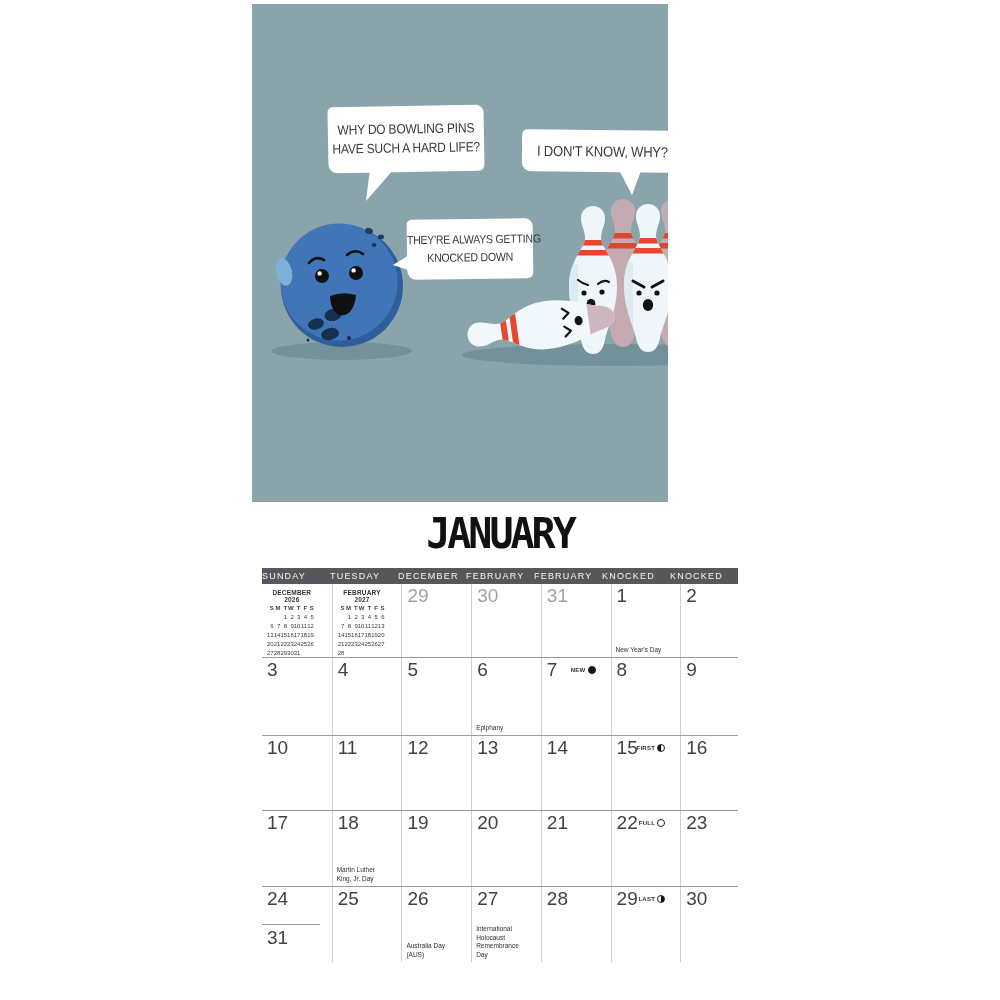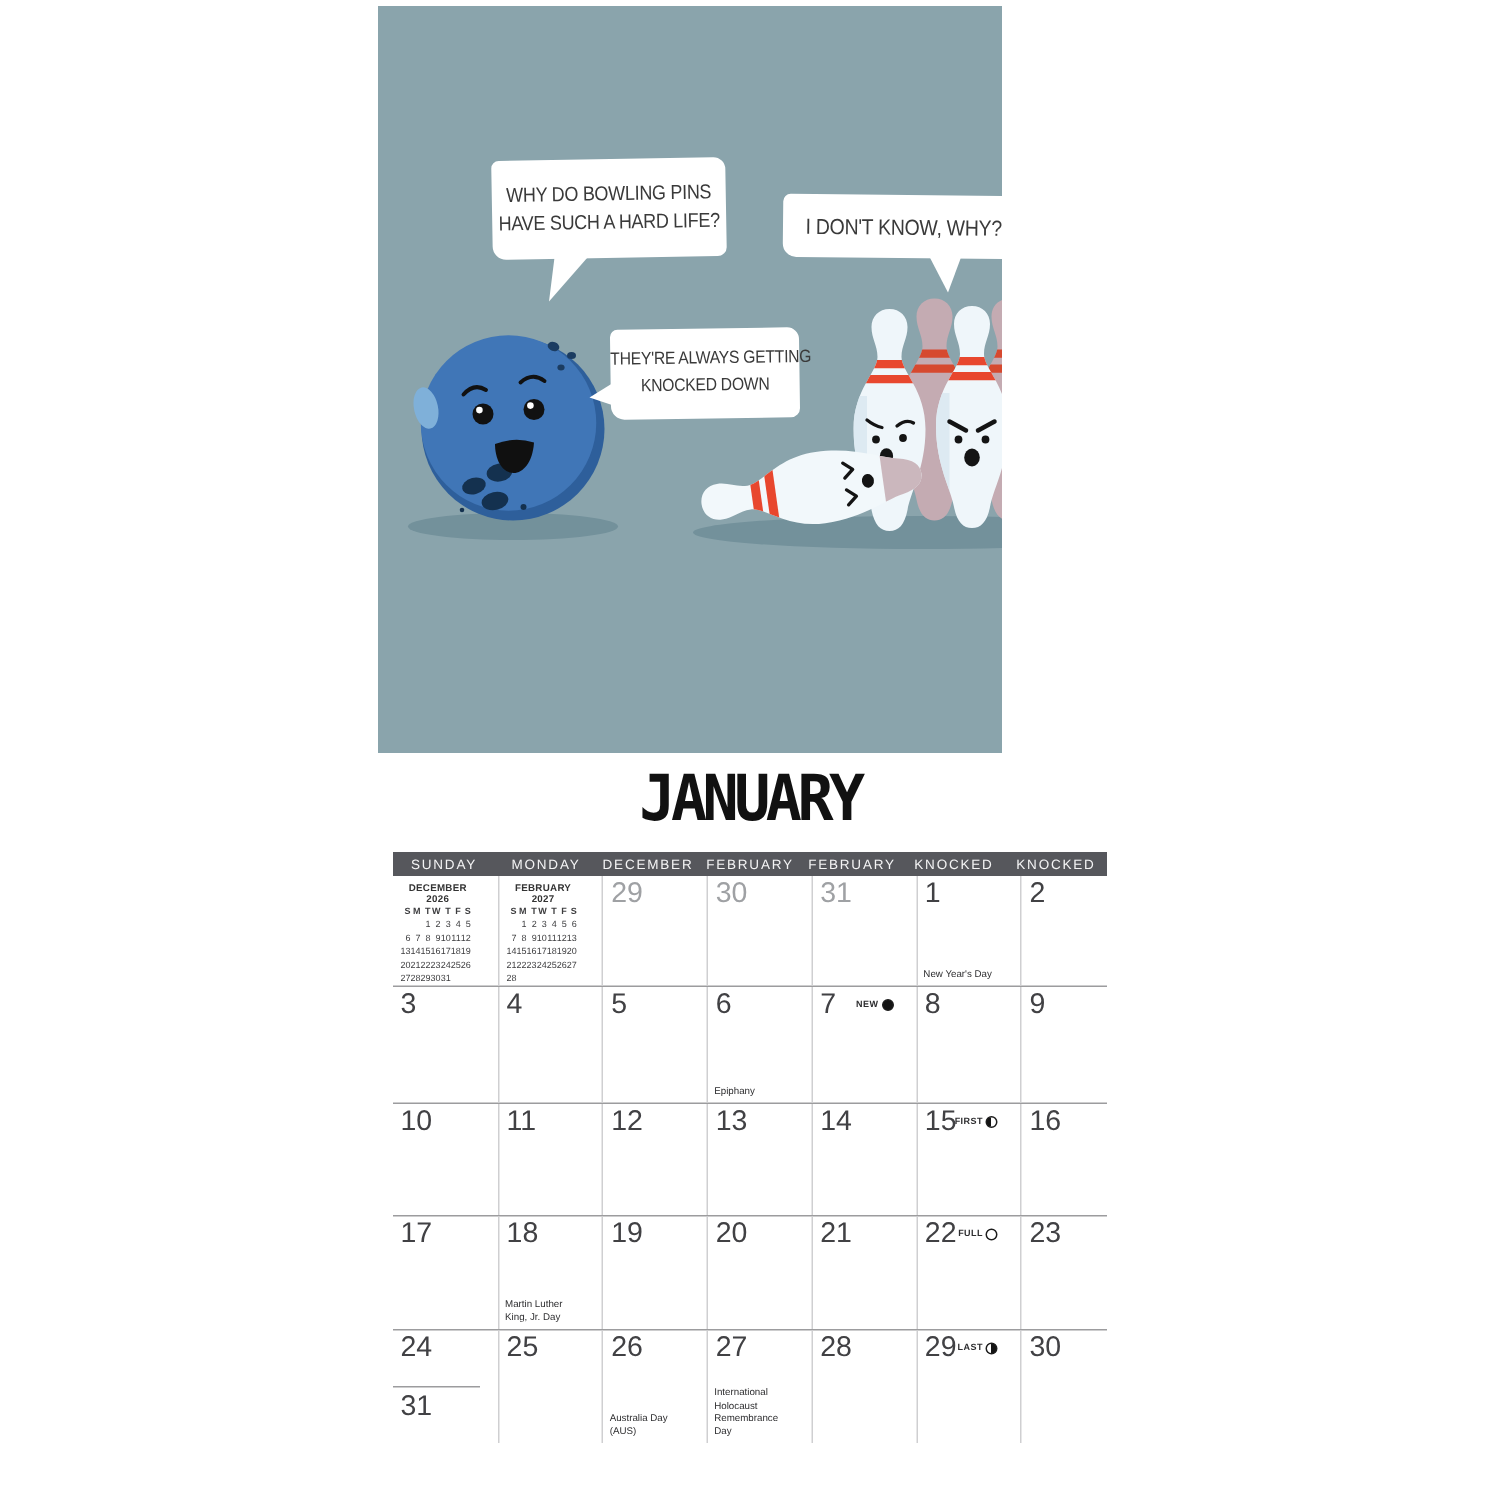--- a/index.html
+++ b/index.html
@@ -14,21 +14,21 @@
   .bubble1{left:76px;top:102px;width:156px;height:66px;font-size:12px;line-height:1.55;transform:rotate(-1deg);}
   .bubble2{left:270px;top:126px;width:161px;height:42px;font-size:13px;transform:rotate(0.6deg);}
   .bubble3{left:155px;top:215px;width:126px;height:60px;font-size:10.5px;line-height:1.7;transform:rotate(-0.8deg);letter-spacing:-0.3px;}
 
   
   .cal-title{position:absolute;left:262px;top:508px;width:476px;height:50px;margin:0;text-align:center;
              font-family:"DejaVu Sans Mono",monospace;font-size:40px;font-weight:bold;color:#111;
              letter-spacing:-3px;line-height:50px;transform:scaleY(1.06);}
   .cal-grid{position:absolute;left:262px;top:568px;width:476px;}
   .cal-head{display:grid;grid-template-columns:repeat(7,1fr);background:#56575C;color:#F4F4F5;
-            font-size:9px;letter-spacing:1.2px;height:16px;line-height:17px;text-align:center;}
+            font-size:9px;letter-spacing:1.2px;height:16px;line-height:17px;}
   .cal-body{display:grid;grid-template-rows:73px 78px 75px 76px 76px;}
   .cal-row{display:grid;grid-template-columns:repeat(7,1fr);border-top:1px solid #9C9C9E;gap:12px;}
   .cal-row.row-first{border-top:none;}
   .cell{position:relative;border-left:1px solid #CFCFD1;overflow:hidden;}
   .cell:first-child{border-left:none;}
   .day{position:absolute;top:1px;left:5px;font-size:19px;color:#414144;}
   .day.muted{color:#9FA1A4;}
   .day2{position:absolute;top:40px;left:5px;font-size:19px;color:#414144;}
   .split-line{position:absolute;top:37px;left:0;right:0;border-top:1px solid #9C9C9E;}
   .moon{position:absolute;top:8px;right:3px;display:flex;align-items:center;gap:2px;
@@ -183,21 +183,21 @@
       <div class="bline">THEY'RE ALWAYS GETTING</div>
       <div class="bline">KNOCKED DOWN</div>
     </div>
   </div>
 
   <h1 class="cal-title">JANUARY</h1>
 
   <div class="cal-grid">
     <div class="cal-head" id="cal-head">
         <div>SUNDAY</div>
-        <div>MONDAY</div>
+        <div>TUESDAY</div>
         <div>DECEMBER</div>
         <div>FEBRUARY</div>
         <div>FEBRUARY</div>
         <div>KNOCKED</div>
         <div>KNOCKED</div>
       </div>
     <div class="cal-body" id="cal-body">
         <div class="cal-row row-first">
           <div class="cell">
             <div class="mini">

